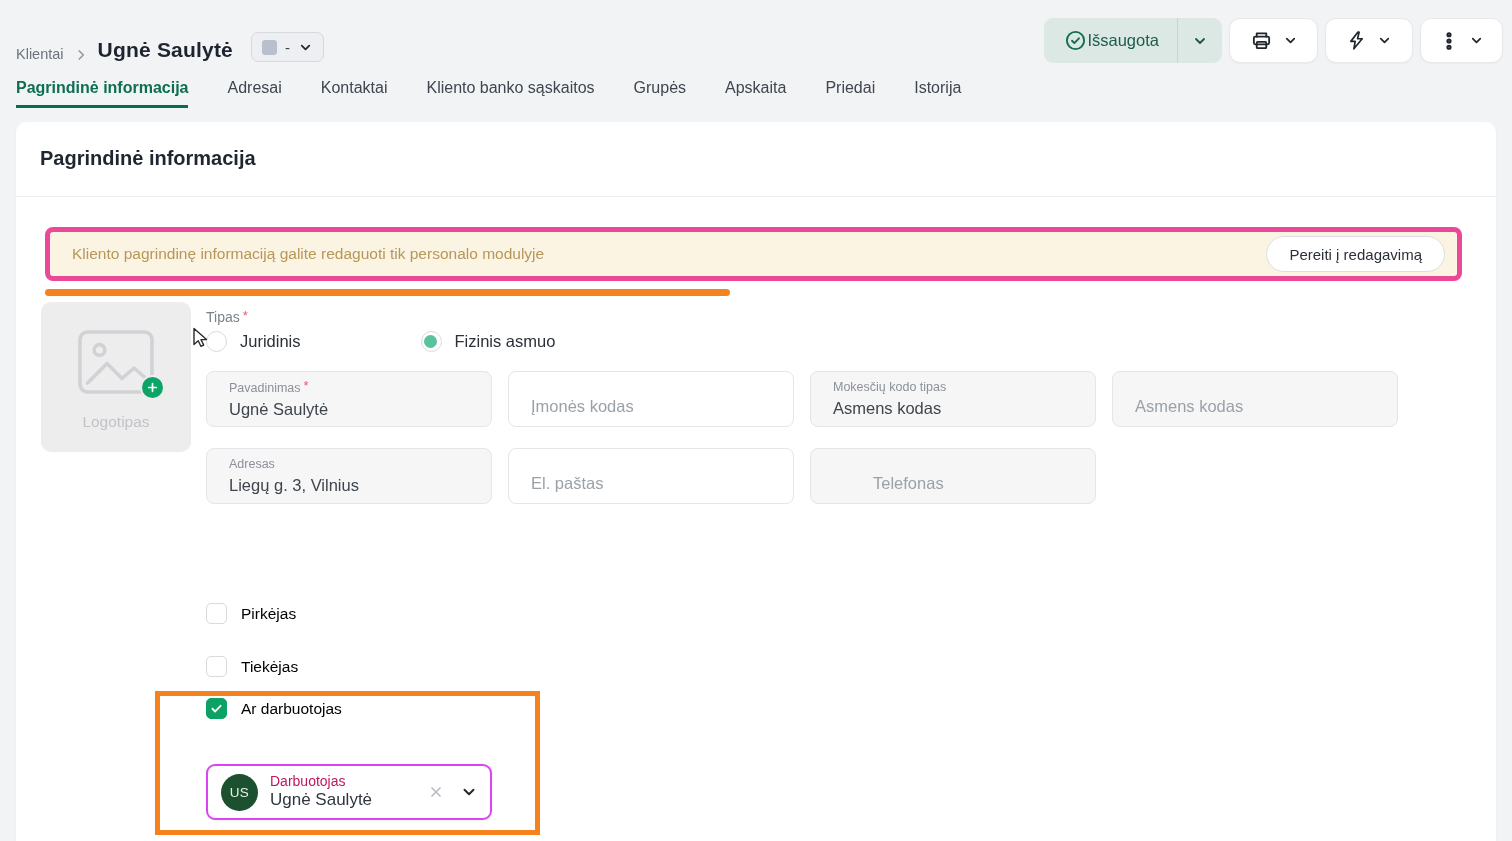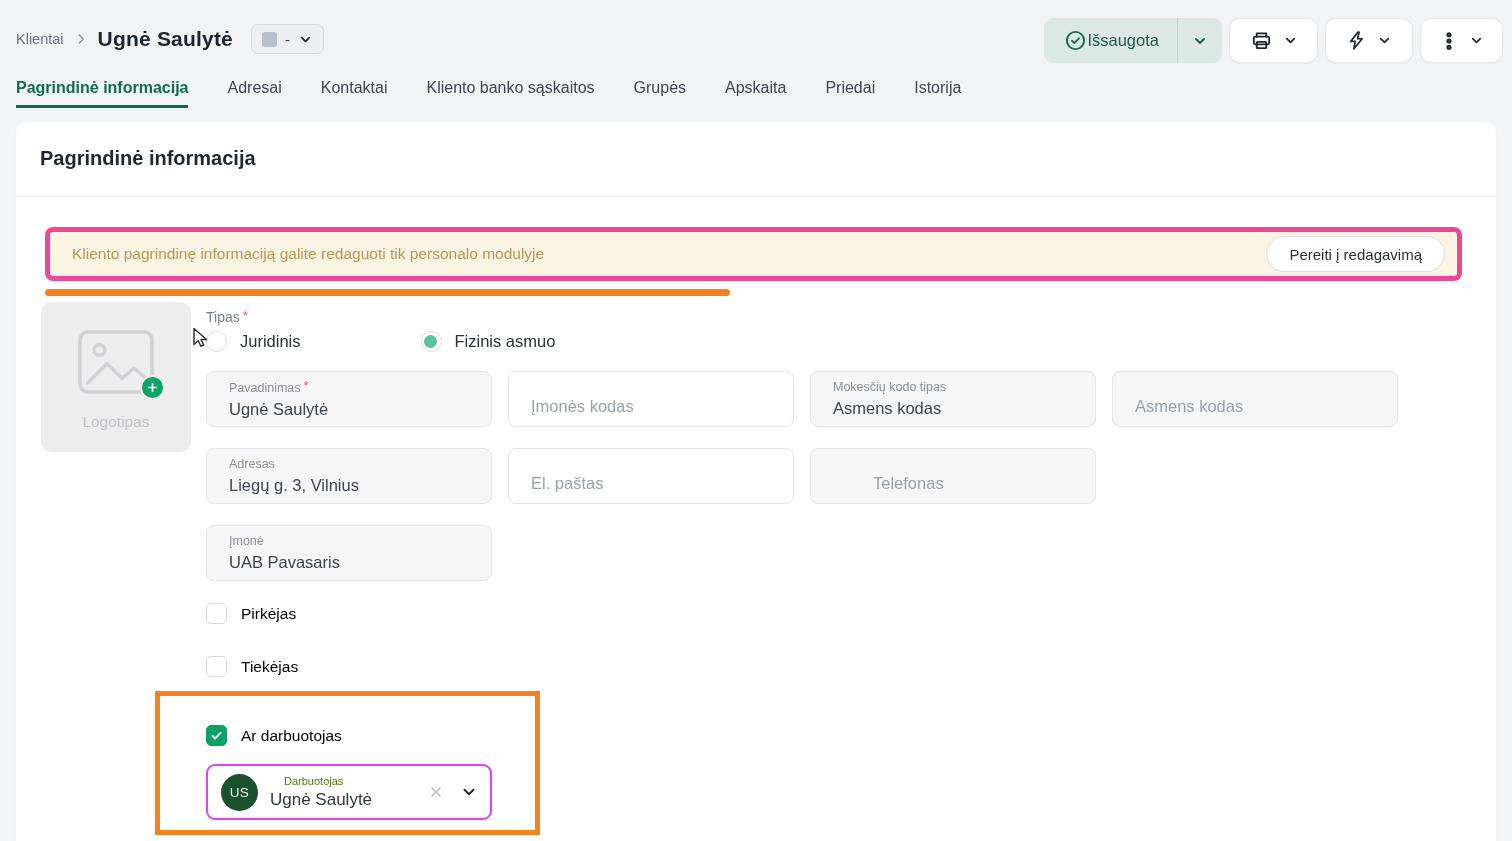--- a/index.html
+++ b/index.html
@@ -8,21 +8,21 @@
     font-family:"Liberation Sans", sans-serif;
     background:#f2f3f5;
     color:#252b33;
     position:relative;
     overflow:hidden;
   }
   svg { display:block; }
 
   
   .topbar { position:absolute; left:0; top:0; width:1512px; height:110px; }
-  .crumb-row { position:absolute; left:16px; top:16px; height:46px; display:flex; align-items:center; }
+  .crumb-row { position:absolute; left:16px; top:16px; height:46px; display:flex; align-items:flex-end; }
   .crumb { font-size:14.5px; color:#6c737c; }
   .crumb-chev { margin:0 10px; color:#8f969e; }
   .page-title { font-size:21px; font-weight:700; color:#1d2430; letter-spacing:.2px; }
   .color-dd {
     margin-left:18px; height:30px; padding:0 10px; display:flex; align-items:center; gap:8px;
     background:#edeff3; border:1px solid #d6dae0; border-radius:7px; cursor:pointer;
   }
   .color-dd .swatch { width:15px; height:15px; background:#b9bfcc; border-radius:3px; }
   .color-dd .dash { font-size:15px; color:#3c4250; }
 
@@ -126,21 +126,21 @@
   .orange-box { position:absolute; left:139px; top:569px; width:385px; height:144px; border:5px solid #f6821f; }
 
   .emp-select {
     position:absolute; left:190px; top:642px; width:286px; height:56px; background:#fff;
     border:2px solid #d946ef; border-radius:9px; box-shadow:0 1px 3px rgba(16,24,40,.07);
     display:flex; align-items:center; padding:0 12px 0 13px; cursor:pointer;
   }
   .avatar { width:37px; height:37px; border-radius:50%; background:#1b512e; color:#e8efe9; font-size:13.5px;
     display:flex; align-items:center; justify-content:center; flex:none; letter-spacing:.3px; }
   .emp-texts { margin-left:12px; flex:1; min-width:0; }
-  .emp-label { display:block; font-size:11px; color:#4d7c0f; line-height:14px;margin-left:14px; }
+  .emp-label { display:block; font-size:14px; color:#be185d; line-height:14px; }
   .emp-value { display:block; font-size:17px; color:#30363f; line-height:23px; }
   .emp-clear { color:#b9bec4; margin-right:16px; cursor:pointer; }
   .emp-chev { color:#23282f; }
 
   .cursor { position:absolute; left:192px; top:327px; pointer-events:none; z-index:50; }
 </style>
 </head>
 <body>
 
 <div class="topbar">
@@ -280,37 +280,33 @@
     <span class="f-value">Liegų g. 3, Vilnius</span>
   </div>
   <div class="field white ph-only" style="left:492px; top:326px">
     <span class="f-ph">El. paštas</span>
   </div>
   <div class="field gray ph-only" style="left:794px; top:326px">
     <span class="flag"><span class="y"></span><span class="g"></span><span class="r"></span></span>
     <span class="f-ph">Telefonas</span>
   </div>
 
-  <div class="field gray" style="left:190px; top:403px">
-    <span class="f-label">Įmonė</span>
-    <span class="f-value">UAB Pavasaris</span>
-  </div>
 
   <label class="check-row" style="top:481px">
     <span class="checkbox"></span>
     <span class="check-label">Pirkėjas</span>
   </label>
   <label class="check-row" style="top:534px">
     <span class="checkbox"></span>
     <span class="check-label">Tiekėjas</span>
   </label>
 
   <div class="orange-box"></div>
 
-  <label class="check-row" style="top:603px">
+  <label class="check-row" style="top:576px">
     <span class="checkbox checked">
       <svg width="13" height="13" viewBox="0 0 24 24" fill="none" stroke="#fff" stroke-width="3.4" stroke-linecap="round" stroke-linejoin="round">
           <path d="M4.5 12.5l5 5L19.5 7"></path>
         </svg>
     </span>
     <span class="check-label">Ar darbuotojas</span>
   </label>
 
   <div class="emp-select">
     <span class="avatar">US</span>

